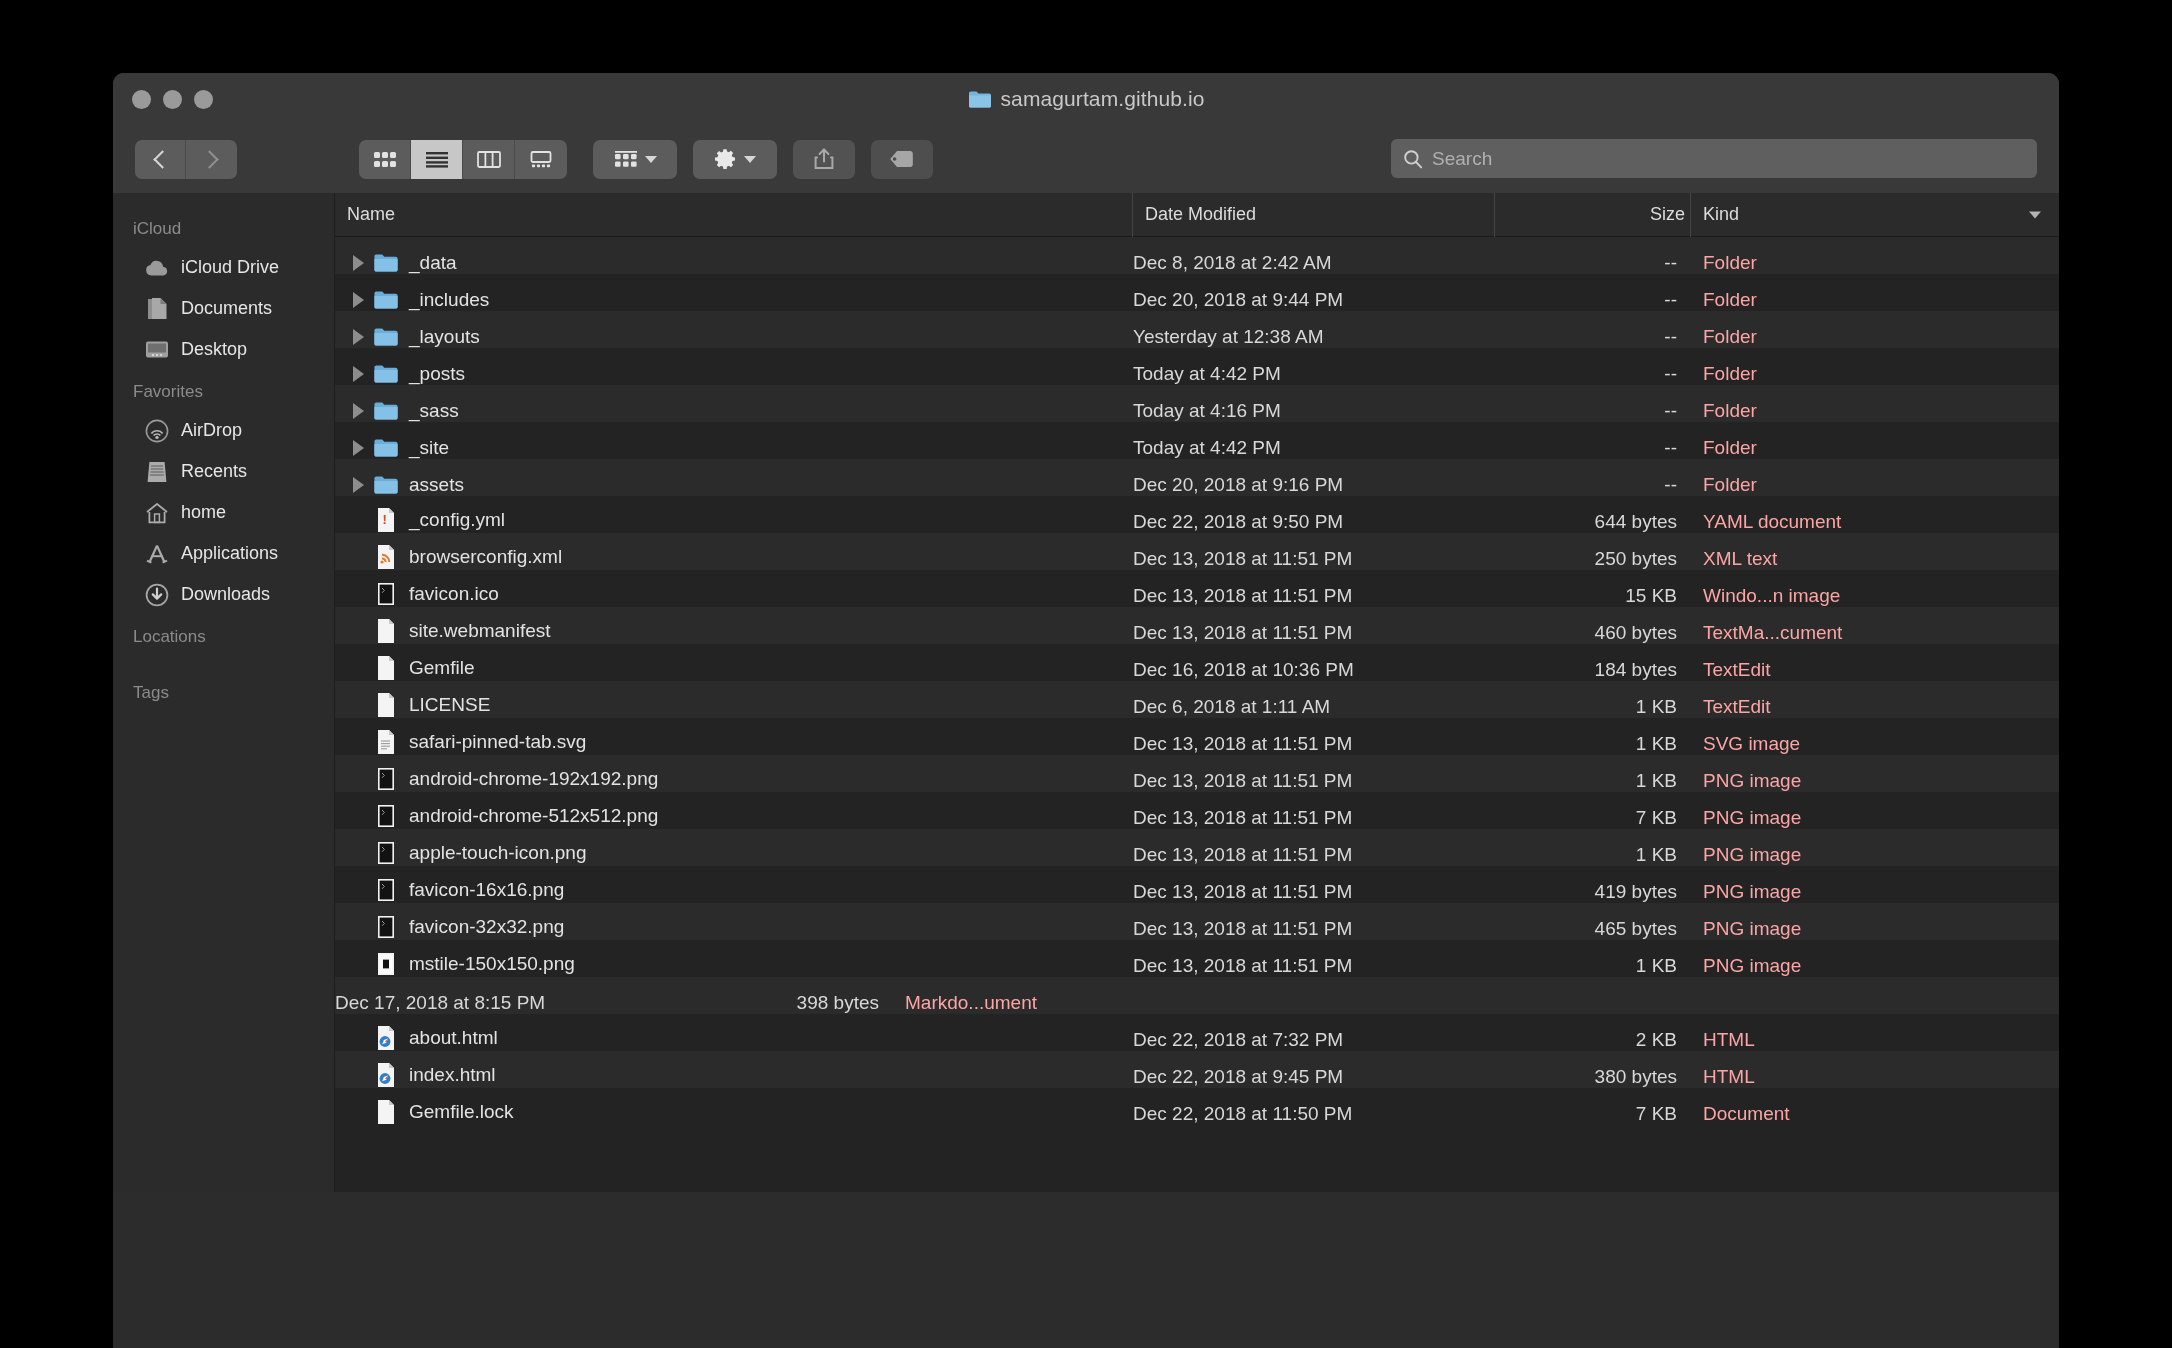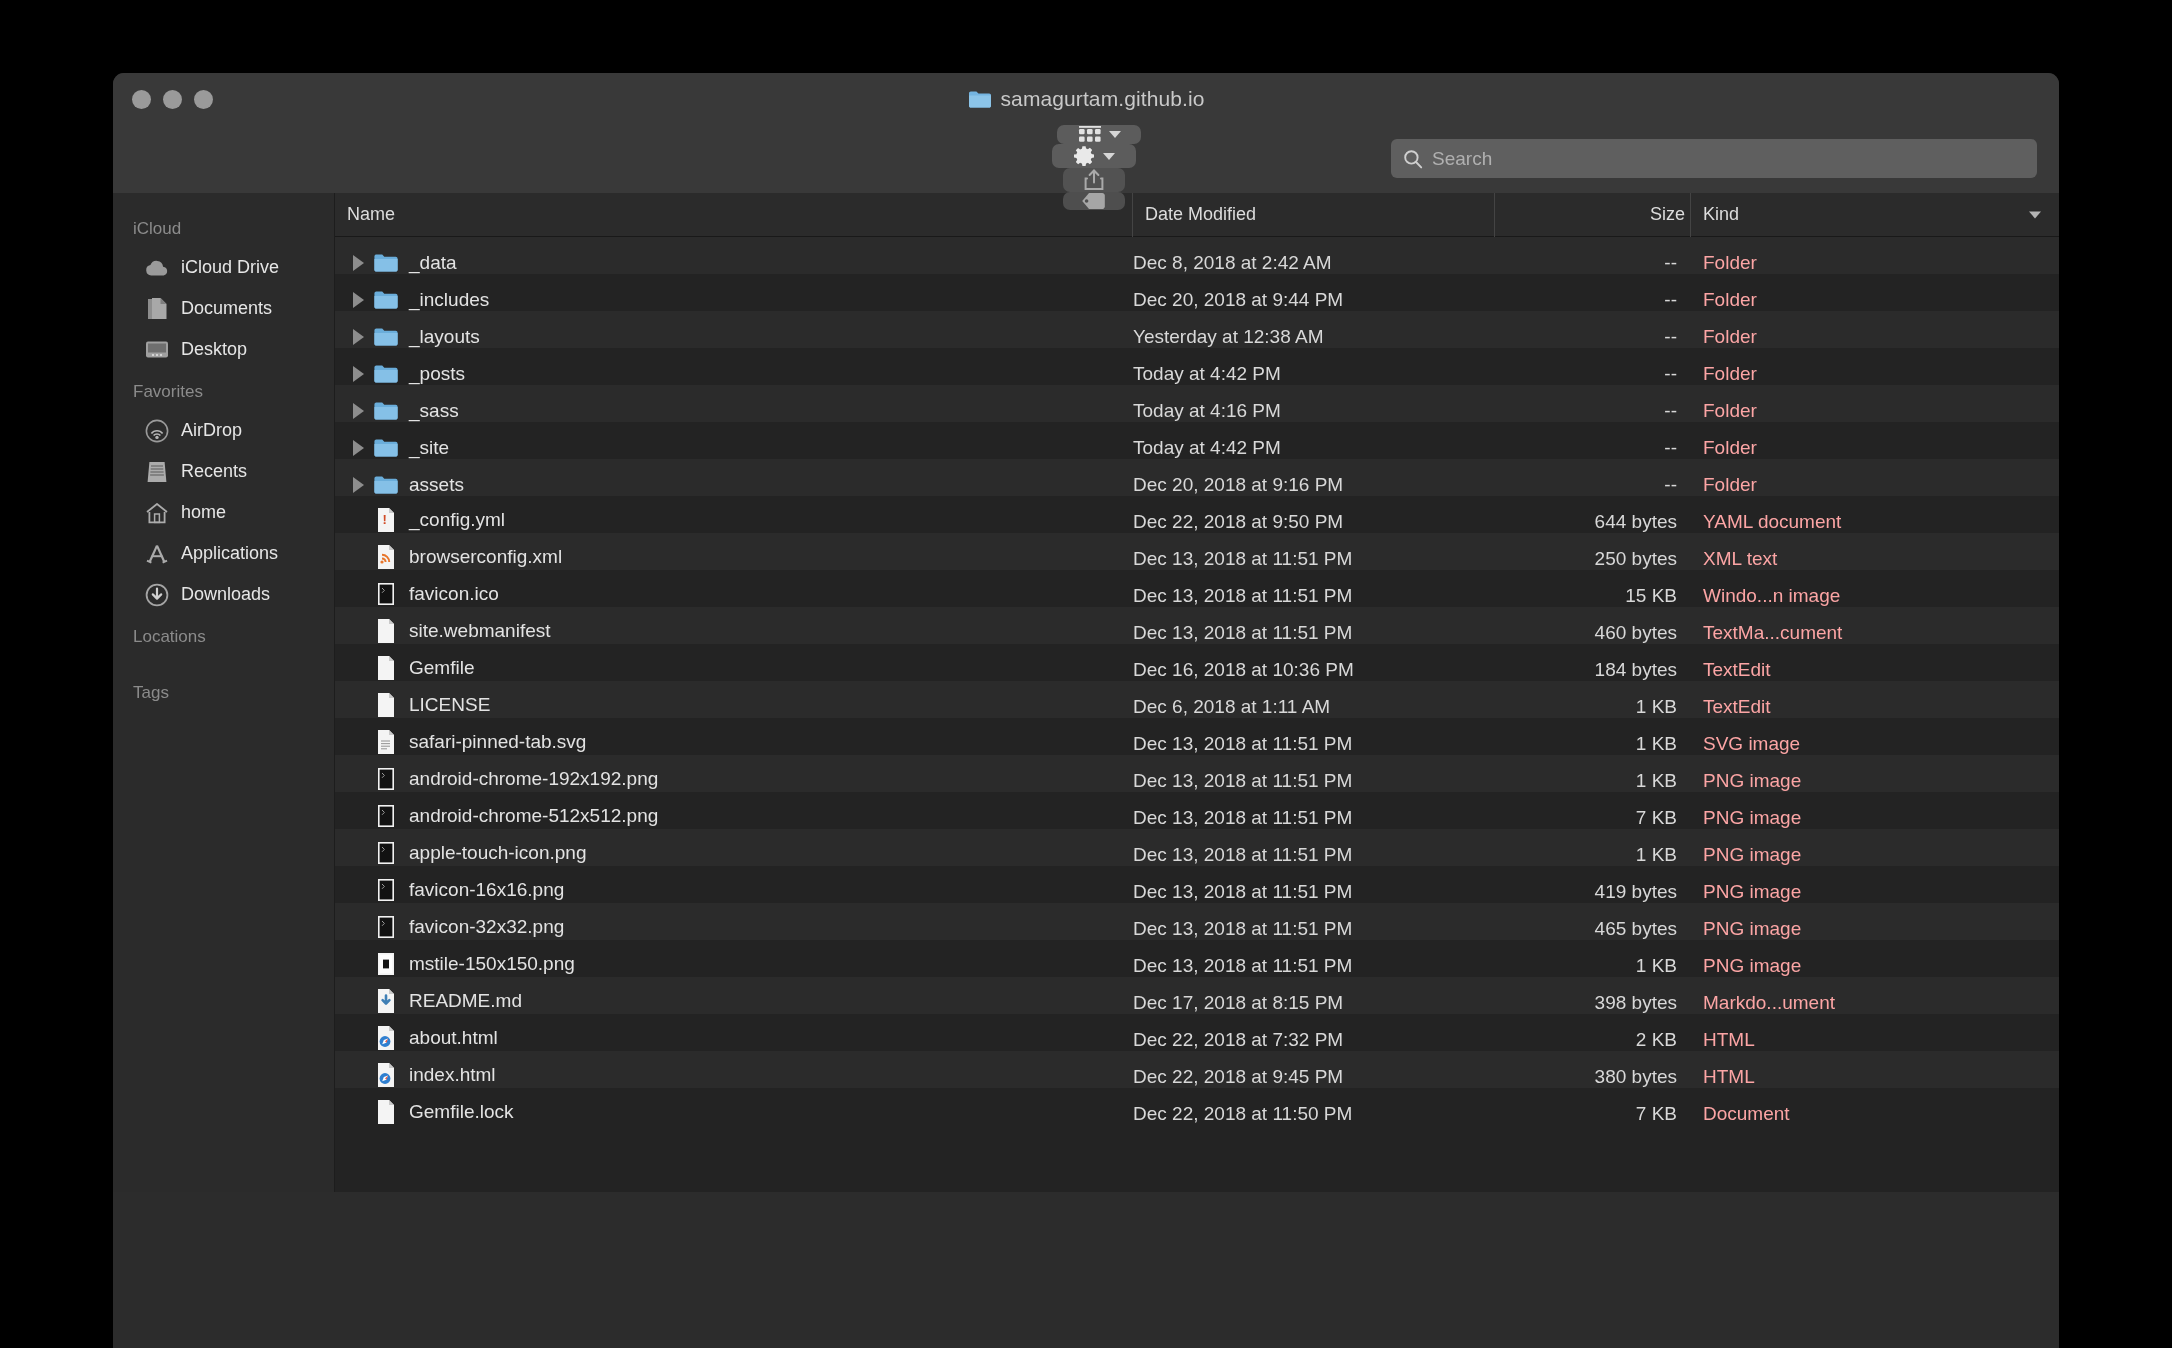--- a/index.html
+++ b/index.html
@@ -54,21 +54,20 @@
   .folder-ico svg { display: block; }
 
   
   .toolbar {
     height: 68px;
     background: #393939;
     display: flex;
     align-items: center;
     padding: 0 22px 0 22px;
     position: relative;
-    flex-direction: column;
   }
   .seg {
     display: flex;
     border-radius: 7px;
     overflow: hidden;
     background: #5c5c5c;
   }
   .seg .btn {
     width: 52px; height: 39px;
     display: flex; align-items: center; justify-content: center;
@@ -794,33 +793,20 @@
                     <rect x="8" y="8.6" width="6" height="8.8" fill="#141414"></rect>
                   </svg>
                 </span>
                 <span class="fname">mstile-150x150.png</span>
               </div>
               <div class="r-date">Dec 13, 2018 at 11:51 PM</div>
               <div class="r-size">1 KB</div>
               <div class="r-kind">PNG image</div>
             </div>
             <div class="row odd">
-              <div class="r-name">
-                <span class="tri blank">
-                  <i></i>
-                </span>
-                <span class="ficon">
-                  <svg width="22" height="26" viewBox="0 0 22 26">
-                    <path d="M3 1h11l5 5v19H3z" fill="#f4f4f4"></path>
-                    <path d="M14 1l5 5h-5z" fill="#c9c9c9"></path>
-                    <path d="M11 7.5v7.6M7.6 12.2L11 15.6l3.4-3.4" stroke="#3f7fb5" stroke-width="2.6" fill="none" stroke-linecap="round" stroke-linejoin="round"></path>
-                  </svg>
-                </span>
-                <span class="fname">README.md</span>
-              </div>
               <div class="r-date">Dec 17, 2018 at 8:15 PM</div>
               <div class="r-size">398 bytes</div>
               <div class="r-kind">Markdo...ument</div>
             </div>
             <div class="row even">
               <div class="r-name">
                 <span class="tri blank">
                   <i></i>
                 </span>
                 <span class="ficon">

